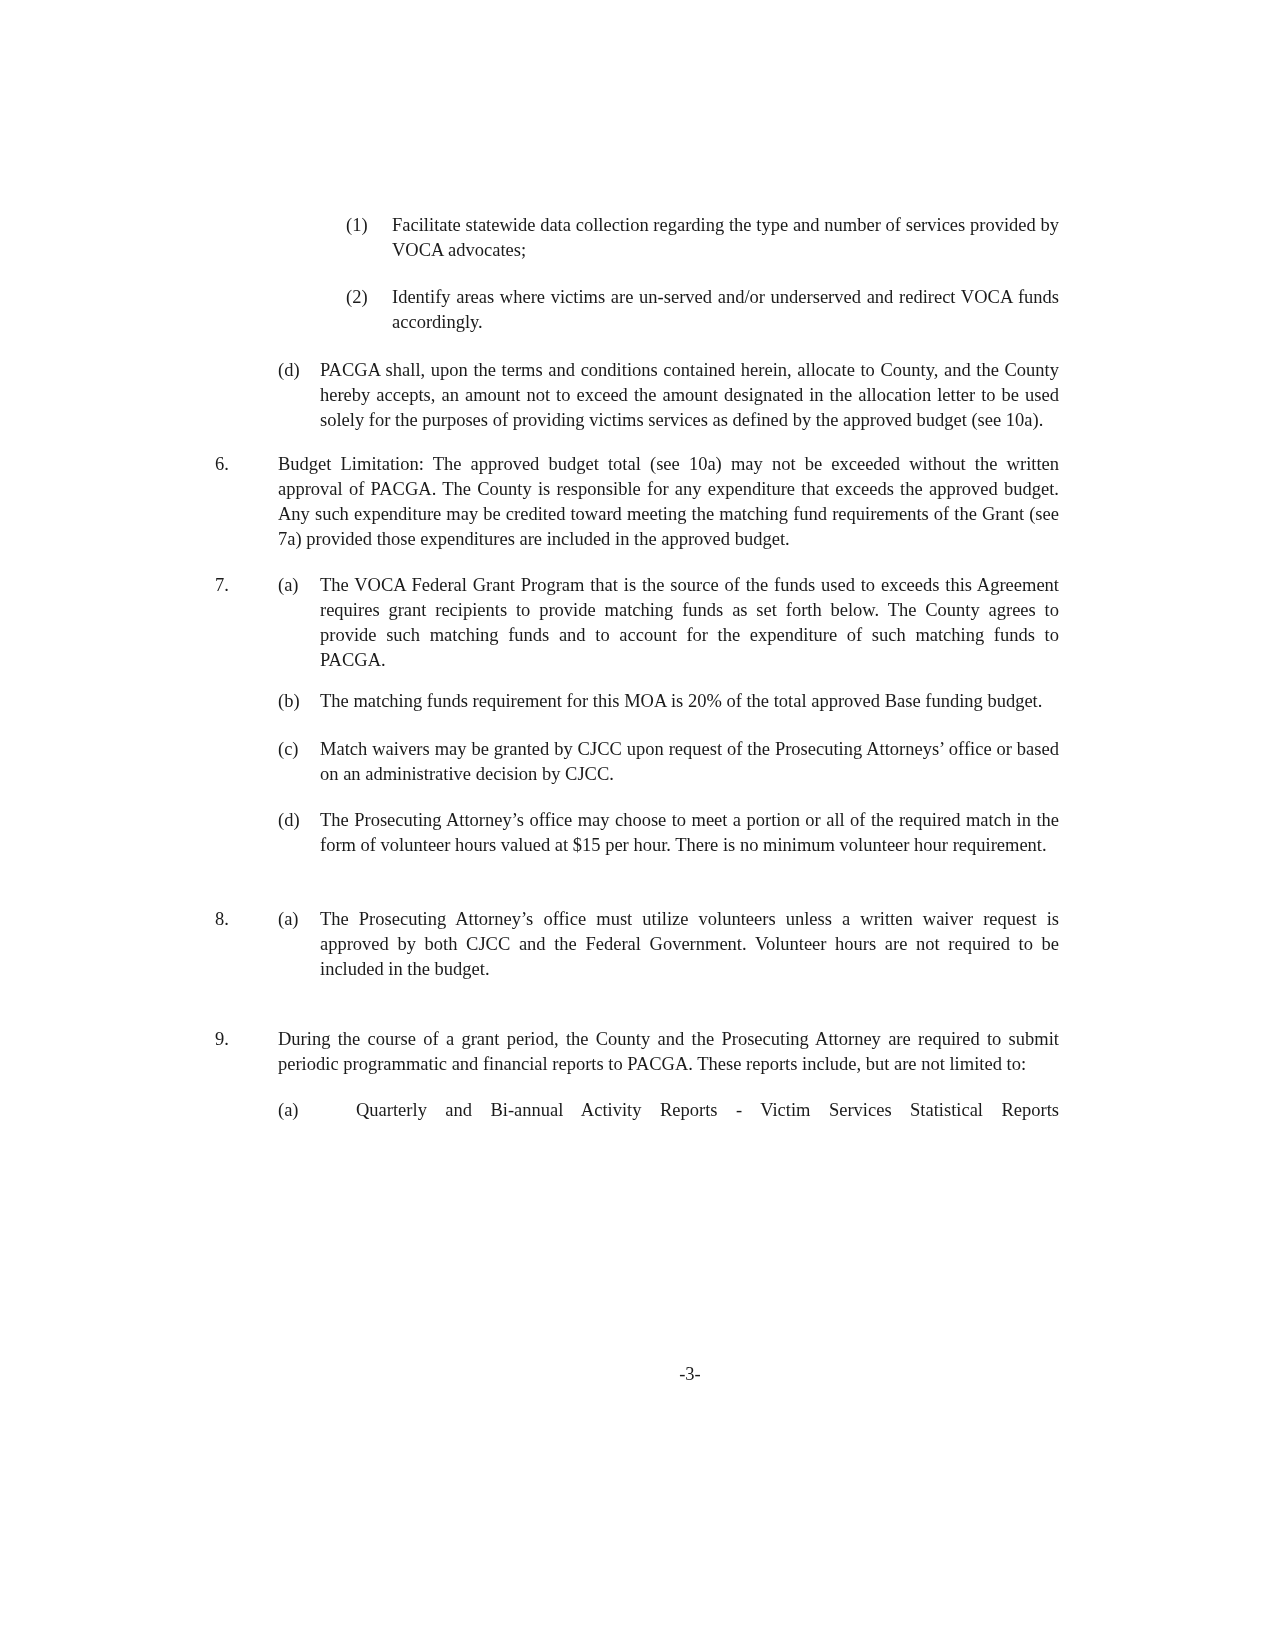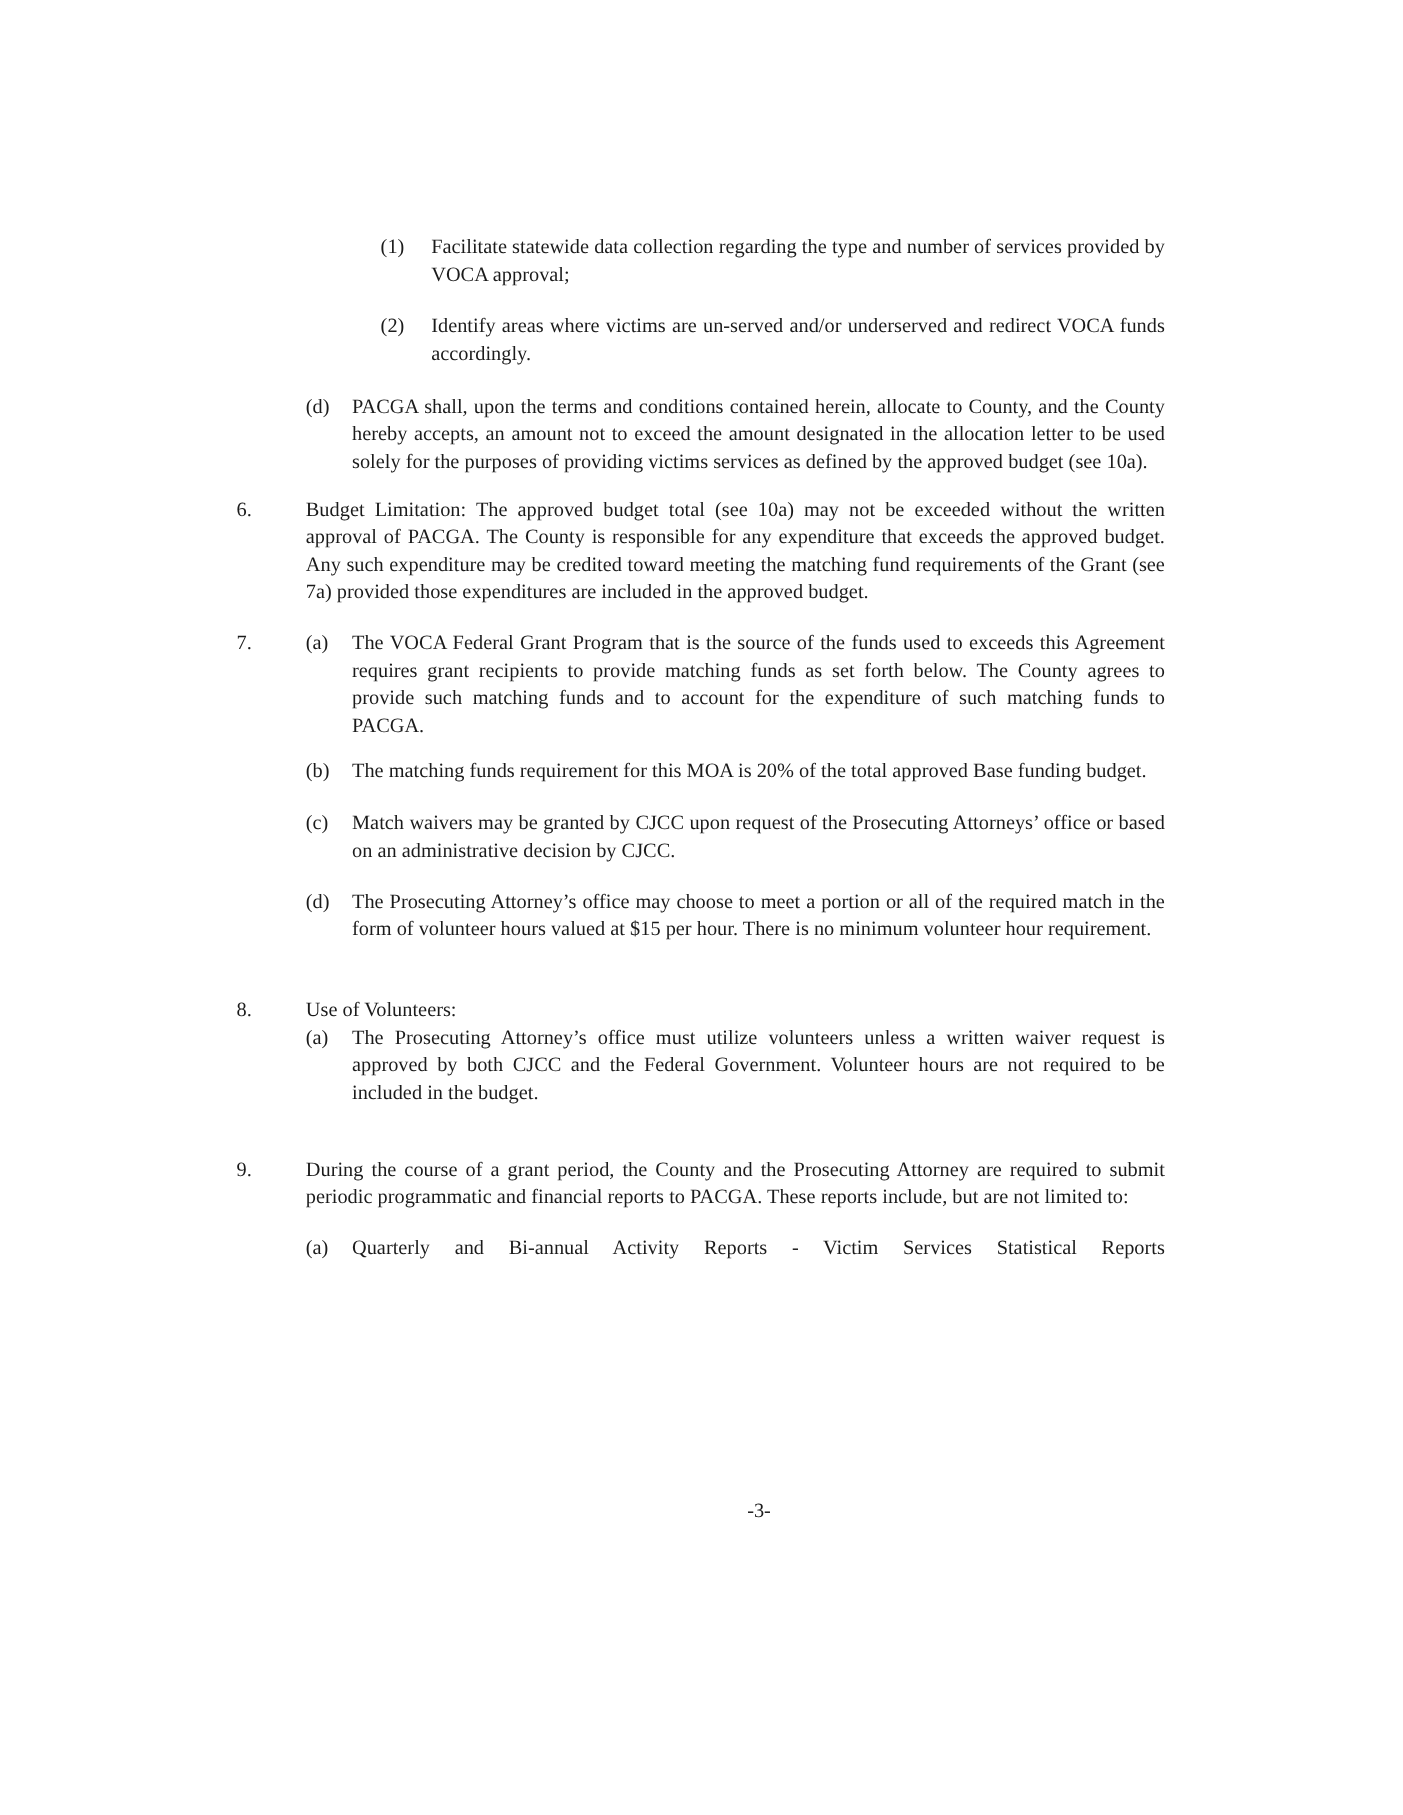--- a/index.html
+++ b/index.html
@@ -17,21 +17,21 @@
   .row { display: flex; align-items: flex-start; }
   .num  { flex: 0 0 63px; }
   .body { flex: 1; min-width: 0; }
   .sublbl { flex: 0 0 42px; }
   .lbl3   { flex: 0 0 46px; }
   .lvl2 { margin-left: 63px; }    
   .lvl3 { margin-left: 131px; }   
   .txt  { flex: 1; text-align: justify; }
   .heading-line { margin: 0; }
   .u { text-decoration-thickness: 1.5px; text-underline-offset: 2px; }
-  .justify-last { text-align-last: justify; }
+  .justify-last { text-align-last: justify; margin-left: 36px; }
   .mb16 { margin-bottom: 16px; }
   .mb19 { margin-bottom: 19px; }
   .mb21 { margin-bottom: 21px; }
   .mb22 { margin-bottom: 22px; }
   .mb23 { margin-bottom: 23px; }
   .mb45 { margin-bottom: 45px; }
   .mb49 { margin-bottom: 49px; }
   .pagenum {
     position: absolute; left: 690px; top: 1362px;
     transform: translateX(-50%);
@@ -39,21 +39,21 @@
   }
 </style>
 </head>
 <body>
 
 <div class="page">
   <div class="content">
 
     <div class="row lvl3 mb22">
       <span class="lbl3">(1)</span>
-      <p class="txt">Facilitate statewide data collection regarding the type and number of services provided by VOCA approval;</p>
+      <p class="txt">Facilitate statewide data collection regarding the type and number of services provided by VOCA advocates;</p>
     </div>
     <div class="row lvl3 mb23">
       <span class="lbl3">(2)</span>
       <p class="txt">Identify areas where victims are un-served and/or underserved and redirect VOCA funds accordingly.</p>
     </div>
 
     <div class="row lvl2 mb19">
       <span class="sublbl">(d)</span>
       <p class="txt">PACGA shall, upon the terms and conditions contained herein, allocate to County, and the County hereby accepts, an amount not to exceed the amount designated in the allocation letter to be used solely for the purposes of providing victims services as defined by the approved budget (see 10a).</p>
     </div>
@@ -83,21 +83,20 @@
         <div class="row mb49">
           <span class="sublbl">(d)</span>
           <p class="txt">The Prosecuting Attorney’s office may choose to meet a portion or all of the required match in the form of volunteer hours valued at $15 per hour. There is no minimum volunteer hour requirement.</p>
         </div>
       </div>
     </div>
 
     <div class="row">
       <span class="num">8.</span>
       <div class="body">
-        <p class="heading-line"><span class="u">Use of Volunteers:</span></p>
         <div class="row mb45">
           <span class="sublbl">(a)</span>
           <p class="txt">The Prosecuting Attorney’s office must utilize volunteers unless a written waiver request is approved by both CJCC and the Federal Government. Volunteer hours are not required to be included in the budget.</p>
         </div>
       </div>
     </div>
 
     <div class="row">
       <span class="num">9.</span>
       <div class="body">

